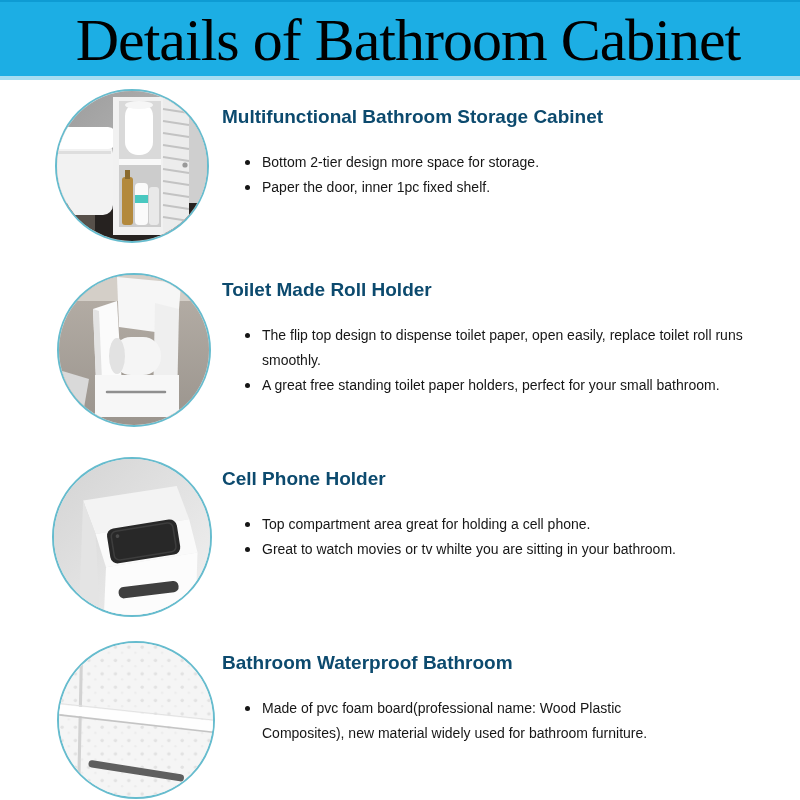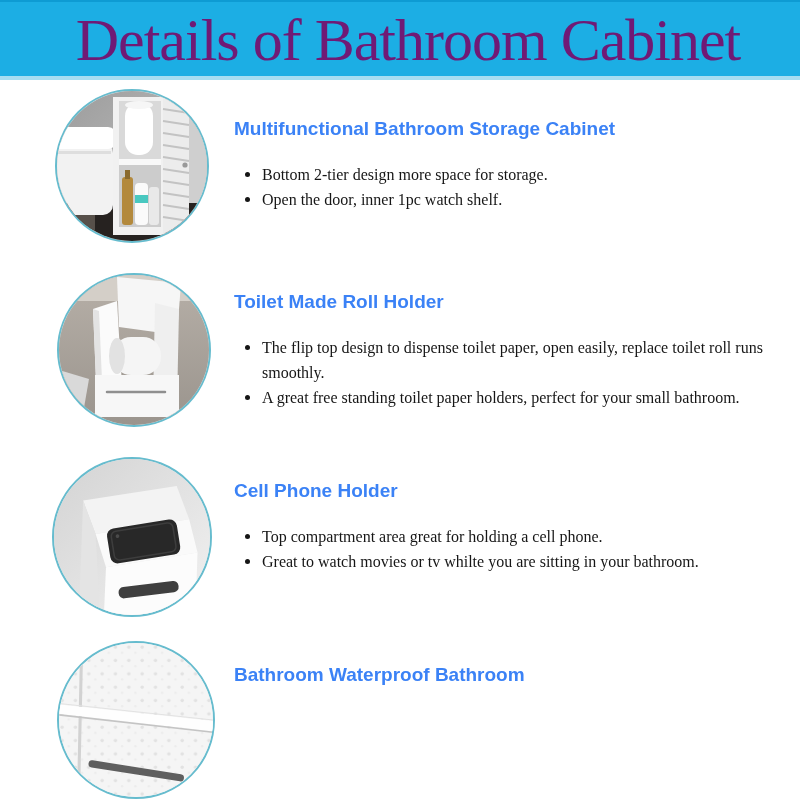--- a/index.html
+++ b/index.html
@@ -12,39 +12,39 @@
     position:absolute;left:0;top:0;width:800px;height:80px;
     background:#1CAEE4;border-top:2px solid #0E9BD3;box-sizing:border-box;
   }
   .banner:after{
     content:"";position:absolute;left:0;bottom:0;width:100%;height:4px;
     background:#A6DEF2;
   }
   .banner h1{
     margin:0;height:76px;line-height:76px;text-align:center;
     font-family:"Liberation Serif",serif;font-weight:400;
-    font-size:60px;color:#701a75;letter-spacing:-1px;white-space:nowrap;padding-left:16px;
+    font-size:60px;color:#000000;letter-spacing:-1px;white-space:nowrap;padding-left:16px;
   }
   
   .photo{
     position:absolute;border-radius:50%;border:2px solid #66BCCE;
     box-shadow:0 0 0 1px rgba(207,234,242,.9) inset;overflow:hidden;
     background:#eee;
   }
   .photo svg{display:block;width:100%;height:100%;}
   .txt{position:absolute;left:218px;width:560px;}
   .txt h2{
-    margin:16px;font-size:19px;line-height:26px;font-weight:bold;color:#3b82f6;
+    margin:4px;font-size:19px;line-height:26px;font-weight:bold;color:#0c4a6e;
   }
   .txt ul{
     list-style:none;margin:20px 0 0 0;padding:0;
   }
   .txt li{
-    position:relative;padding-left:44px;font-size:16px;line-height:25px;
-    color:#161616;font-weight:400;font-family:Liberation Serif, serif;
+    position:relative;padding-left:44px;font-size:14px;line-height:25px;
+    color:#161616;font-weight:400;
   }
   .txt li:before{
     content:"";position:absolute;left:27px;top:10px;width:5px;height:5px;
     border-radius:50%;background:#161616;
   }
   
   .s1 ul{width:499px;}
   .s2 ul{width:569px;}
   .s3 ul{width:504px;}
   .s4 ul{width:484px;}
@@ -89,21 +89,21 @@
 
     <polygon points="106,4 132,10 132,140 106,144" fill="#ececec"></polygon>
     <path d="M106 18 L132 22 M106 30 L132 34 M106 42 L132 46 M106 54 L132 58 M106 66 L132 70 M106 78 L132 82 M106 90 L132 94 M106 102 L132 106 M106 114 L132 118 M106 126 L132 130" stroke="#c3c3c3" stroke-width="2" fill="none"></path>
     <circle cx="128" cy="74" r="2.6" fill="#999999"></circle>
   </svg>
 </div>
 <div class="txt s1" style="top:100px;">
   <h2>Multifunctional Bathroom Storage Cabinet</h2>
   <ul>
     <li>Bottom 2-tier design more space for storage.</li>
-    <li>Open the door, inner 1pc watch shelf.</li>
+    <li>Paper the door, inner 1pc fixed shelf.</li>
   </ul>
 </div>
 
 <div class="photo" style="left:57px;top:273px;width:150px;height:150px;">
   <svg viewBox="0 0 150 150">
     <defs>
       <linearGradient id="w2" x1="0" y1="0" x2="0" y2="1">
         <stop offset="0" stop-color="#b7b0a8"></stop>
           <stop offset="1" stop-color="#9a948d"></stop>
       </linearGradient>
@@ -184,13 +184,16 @@
     <line x1="0" y1="70" x2="150" y2="87" stroke="#c4c4c4" stroke-width="1.5"></line>
     <line x1="0" y1="59" x2="150" y2="75" stroke="#e2e2e2" stroke-width="1"></line>
 
     <g transform="rotate(9 75 126)">
       <rect x="28" y="121" width="94" height="7" rx="3.5" fill="#5f5f5f"></rect>
     </g>
   </svg>
 </div>
 <div class="txt s4" style="top:646px;">
   <h2>Bathroom Waterproof Bathroom</h2>
+  <ul>
+    <li>Made of pvc foam board(professional name: Wood Plastic Composites), new material widely used for bathroom furniture.</li>
+  </ul>
 </div>
 
 </body></html>

